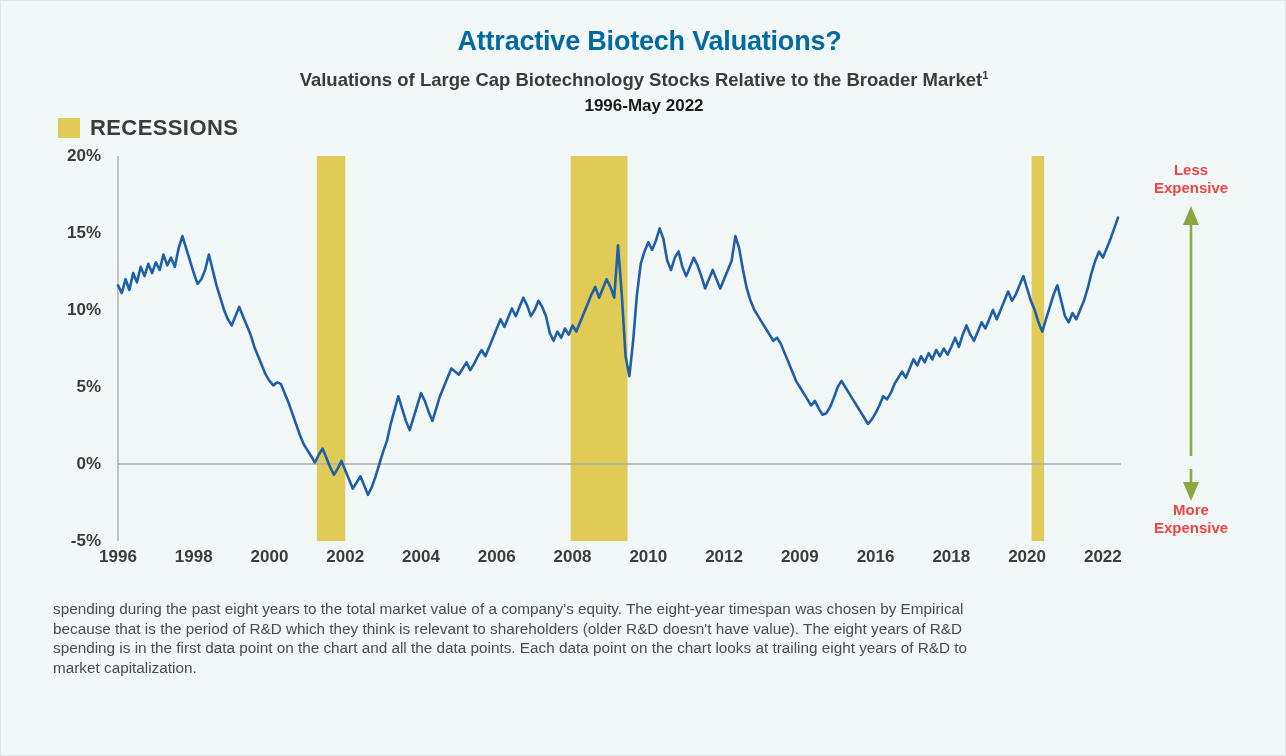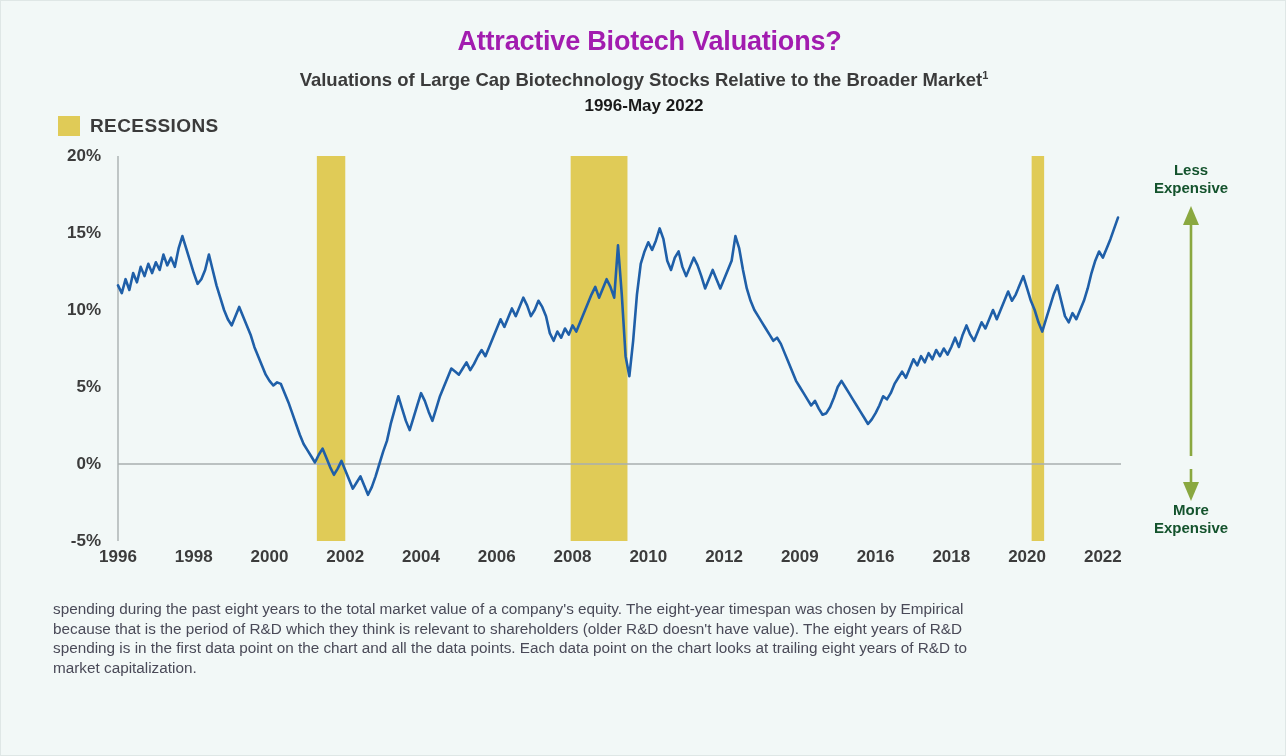--- a/index.html
+++ b/index.html
@@ -26,21 +26,21 @@
   .title-block {
     position: absolute;
     left: 0;
     top: 24px;
     width: 1286px;
     text-align: center;
   }
   .main-title {
     font-size: 27px;
     font-weight: bold;
-    color: #a21caf;
+    color: #0369a1;
     letter-spacing: -0.2px;
     line-height: 32px;
     padding-left: 11px;
   }
   .sub-title {
     font-size: 18.5px;
     font-weight: bold;
     color: #3b3b3b;
     line-height: 26px;
     margin-top: 5px;
@@ -65,21 +65,21 @@
     display: flex;
     align-items: center;
     gap: 10px;
   }
   .legend-swatch {
     width: 22px;
     height: 20px;
     background: #e0cb57;
   }
   .legend-label {
-    font-size: 19px;
+    font-size: 22px;
     font-weight: bold;
     color: #3b3b3b;
     letter-spacing: 0.4px;
   }
 
   
   #chart-wrap {
     position: absolute;
     left: 0;
     top: 0;
@@ -108,21 +108,21 @@
     color: #3c3c3c;
     text-align: center;
     transform: translateX(-50%);
     top: 546px;
   }
 
   .anno {
     position: absolute;
     font-size: 15px;
     font-weight: bold;
-    color: #14532d;
+    color: #ef4444;
     text-align: center;
     line-height: 18px;
     width: 140px;
   }
   #anno-less { left: 1120px; top: 160px; }
   #anno-more { left: 1120px; top: 500px; }
 
   
   .footnote {
     position: absolute;

